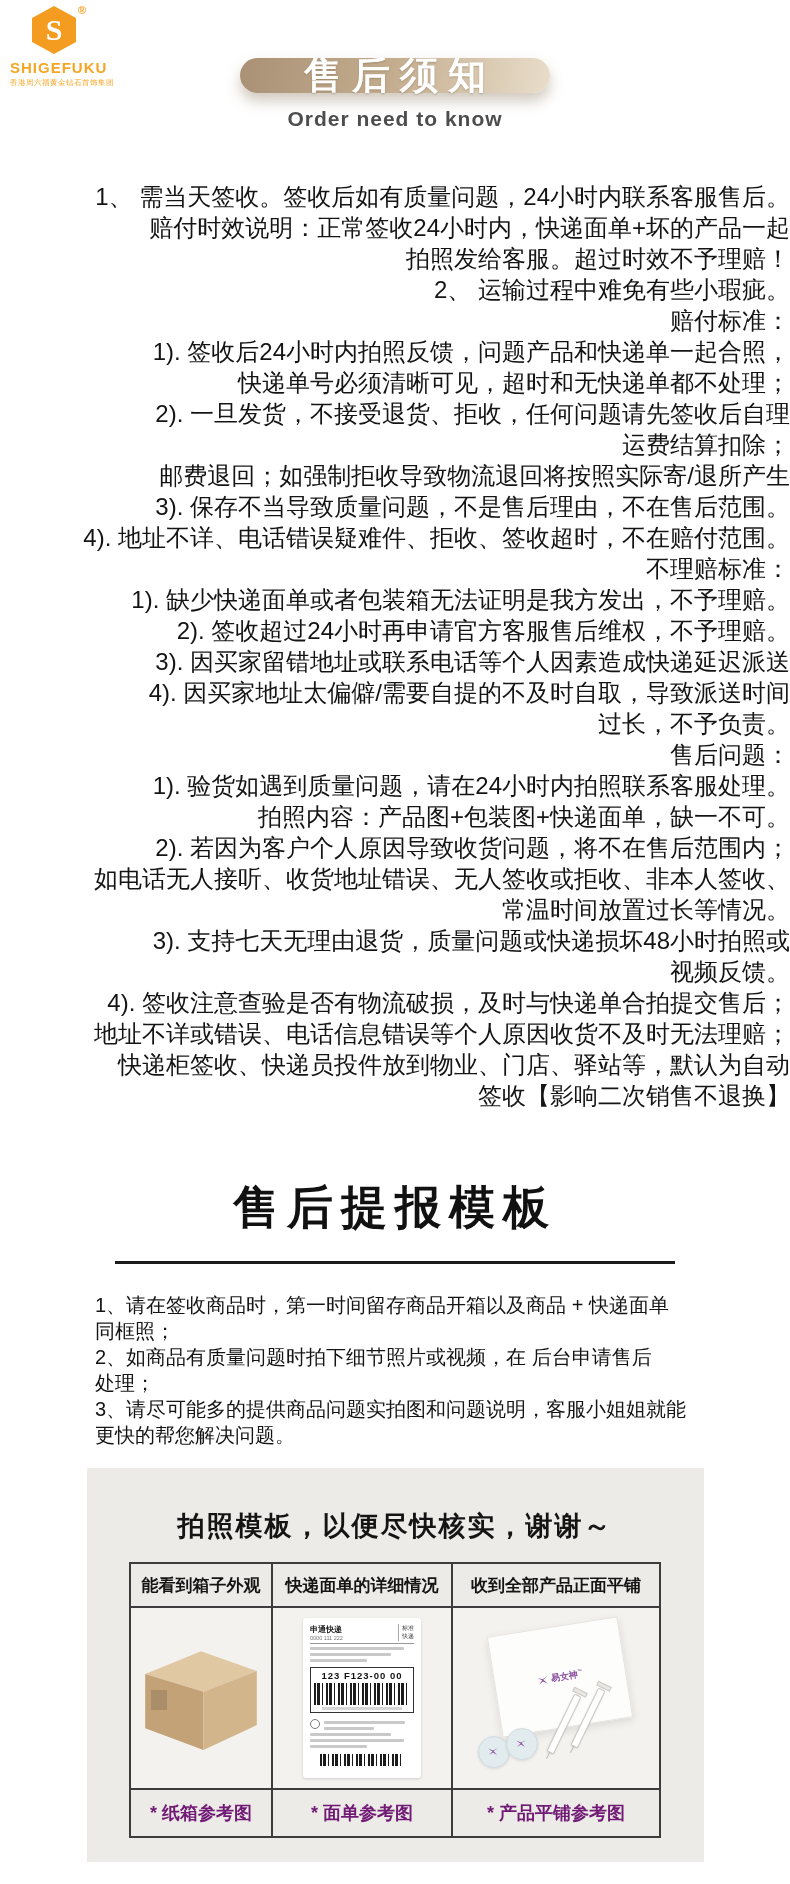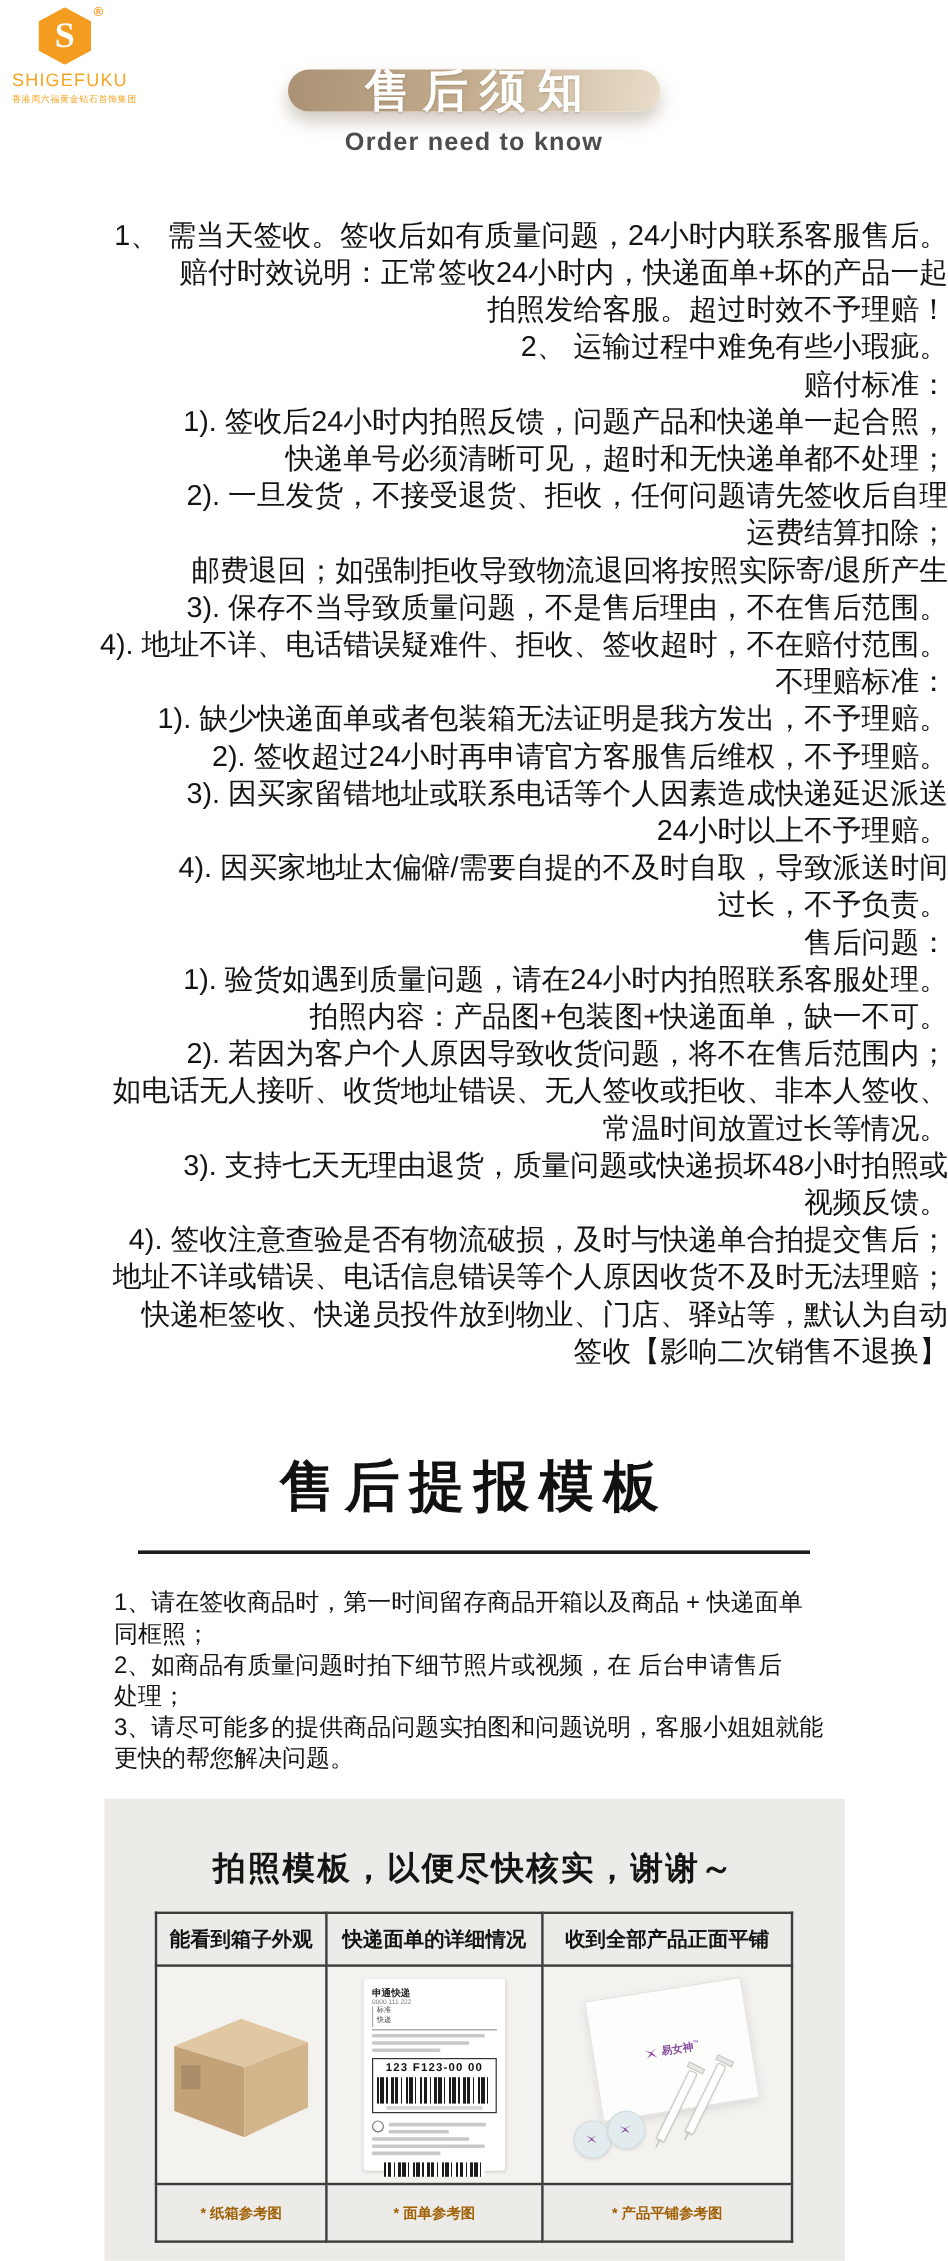--- a/index.html
+++ b/index.html
@@ -12,21 +12,21 @@
   .brand{position:absolute;top:6px;left:10px;width:150px;text-align:left;}
   .brand-logo-row{position:relative;height:50px;width:84px;}
   .hex{
     position:absolute;left:22px;top:0;width:44px;height:48px;
     background:#f39c1f;
     clip-path:polygon(50% 0,100% 25%,100% 75%,50% 100%,0 75%,0 25%);
     display:flex;align-items:center;justify-content:center;
   }
   .hex span{color:#ffffff;font-weight:bold;font-size:30px;line-height:1;font-family:"Liberation Serif","DejaVu Serif",serif;}
   .reg{position:absolute;left:68px;top:-2px;color:#f39c1f;font-size:11px;font-weight:bold;}
-  .brand-name{margin-top:3px;color:#f5a623;font-weight:normal;font-size:15px;letter-spacing:1px;}
+  .brand-name{margin-top:3px;color:#f5a623;font-weight:bold;font-size:15px;letter-spacing:1px;}
   .brand-tagline{margin-top:2px;color:#f5a623;font-size:7.5px;letter-spacing:0.5px;white-space:nowrap;}
   
   .banner{
     margin:58px auto 0;width:310px;height:35px;border-radius:28px;
     background:linear-gradient(100deg,#aa9176 0%,#c3ac8e 48%,#e9decb 100%);
     box-shadow:0 8px 14px rgba(120,100,70,0.35);
     display:flex;align-items:center;justify-content:center;
   }
   .banner-title{color:#ffffff;font-size:38px;font-weight:bold;letter-spacing:10px;text-indent:10px;text-shadow:0 1px 2px rgba(120,100,70,.4);}
   .banner-sub{margin-top:14px;height:26px;text-align:center;color:#4d4d4d;font-size:21px;font-weight:bold;letter-spacing:1px;}
@@ -42,31 +42,31 @@
   .tpl-list{margin:28px 0 0 95px;font-size:20px;line-height:26px;color:#141414;font-weight:500;}
   .tpl-list .line{white-space:nowrap;}
   
   .photo-box{margin:20px auto 0;width:617px;background:#edebe7;padding-bottom:24px;}
   .photo-title{padding-top:40px;text-align:center;font-size:27px;font-weight:bold;letter-spacing:2px;color:#141414;}
   table.photo{margin:18px auto 0;width:530px;border-collapse:collapse;table-layout:fixed;background:transparent;}
   table.photo col.c1{width:142px;} table.photo col.c2{width:180px;} table.photo col.c3{width:208px;}
   table.photo td{border:2px solid #3c3c3c;text-align:center;vertical-align:middle;padding:0;}
   td.hd{font-size:17px;font-weight:bold;height:42px;color:#141414;}
   td.img{height:180px;background:#f4f2ef;}
-  td.cap{font-size:12px;font-weight:bold;height:46px;color:#a16207;}
+  td.cap{font-size:18px;font-weight:bold;height:46px;color:#701a75;}
   
   .carton{position:relative;width:124px;height:104px;margin:0 auto;}
   .carton div{position:absolute;inset:0;}
   .carton-top{clip-path:polygon(5% 27%,50% 5%,95% 24%,52% 44%);background:#e0c8a2;}
   .carton-left{clip-path:polygon(5% 27%,52% 44%,52% 100%,5% 79%);background:#c3a278;}
   .carton-right{clip-path:polygon(52% 44%,95% 24%,95% 76%,52% 100%);background:#d3b58c;}
   .carton-mark{clip-path:none !important;left:12px !important;top:44px !important;width:16px;height:20px;inset:auto;background:#a98e69;}
   
   .waybill{width:118px;height:160px;background:#ffffff;margin:8px auto;border-radius:3px;box-shadow:0 1px 3px rgba(0,0,0,.15);padding:6px 7px;box-sizing:border-box;text-align:left;}
-  .wb-head{display:flex;justify-content:space-between;border-bottom:1px solid #999;padding-bottom:2px;flex-direction:column;}
+  .wb-head{display:flex;justify-content:space-between;border-bottom:1px solid #999;padding-bottom:2px;}
   .wb-courier{font-size:8px;font-weight:bold;color:#222;}
   .wb-number{font-size:5.5px;color:#777;}
   .wb-service{font-size:6px;color:#444;border-left:1px solid #aaa;padding-left:3px;width:12px;line-height:1.4;}
   .wb-bar{height:3px;background:#c9c9c9;margin-top:3px;border-radius:1px;}
   .w90{width:90%;} .w80{width:78%;} .w60{width:55%;}
   .wb-sort{border:1.5px solid #333;margin-top:5px;padding:2px 3px;}
   .wb-code{font-size:9.5px;font-weight:bold;letter-spacing:1px;color:#111;text-align:center;}
   .bc{height:22px;margin-top:2px;background:repeating-linear-gradient(90deg,#1b1b1b 0 2px,#fff 2px 3px,#1b1b1b 3px 6px,#fff 6px 8px,#1b1b1b 8px 9px,#fff 9px 12px);}
   .wb-digits{height:3px;margin:2px 8px 0;background:#d6d6d6;}
   .wb-mid{display:flex;align-items:center;gap:4px;margin-top:5px;}
@@ -135,21 +135,20 @@
     <div class="line i2">4). 地址不详、电话错误疑难件、拒收、签收超时，不在赔付范围。</div>
 
     <div class="line i0">不理赔标准：</div>
 
     <div class="line i2">1). 缺少快递面单或者包装箱无法证明是我方发出，不予理赔。</div>
 
     <div class="line i2">2). 签收超过24小时再申请官方客服售后维权，不予理赔。</div>
 
     <div class="line i2">3). 因买家留错地址或联系电话等个人因素造成快递延迟派送</div>
 
-    <div class="line i1">24小时以上不予理赔。</div>
 
     <div class="line i2">4). 因买家地址太偏僻/需要自提的不及时自取，导致派送时间</div>
 
     <div class="line i1">过长，不予负责。</div>
 
     <div class="line i0">售后问题：</div>
 
     <div class="line i2">1). 验货如遇到质量问题，请在24小时内拍照联系客服处理。</div>
 
     <div class="line i1">拍照内容：产品图+包装图+快递面单，缺一不可。</div>

